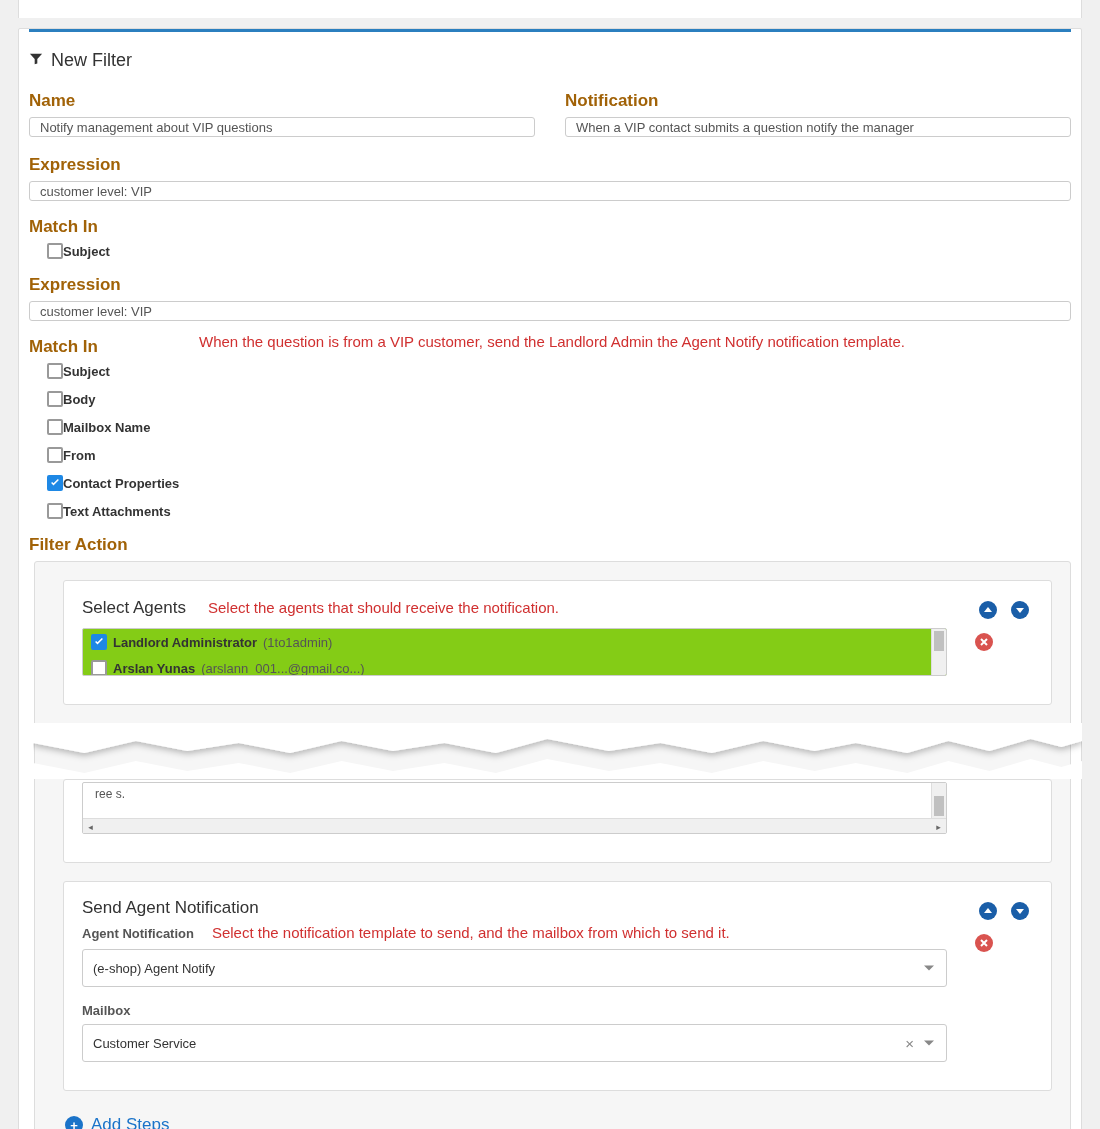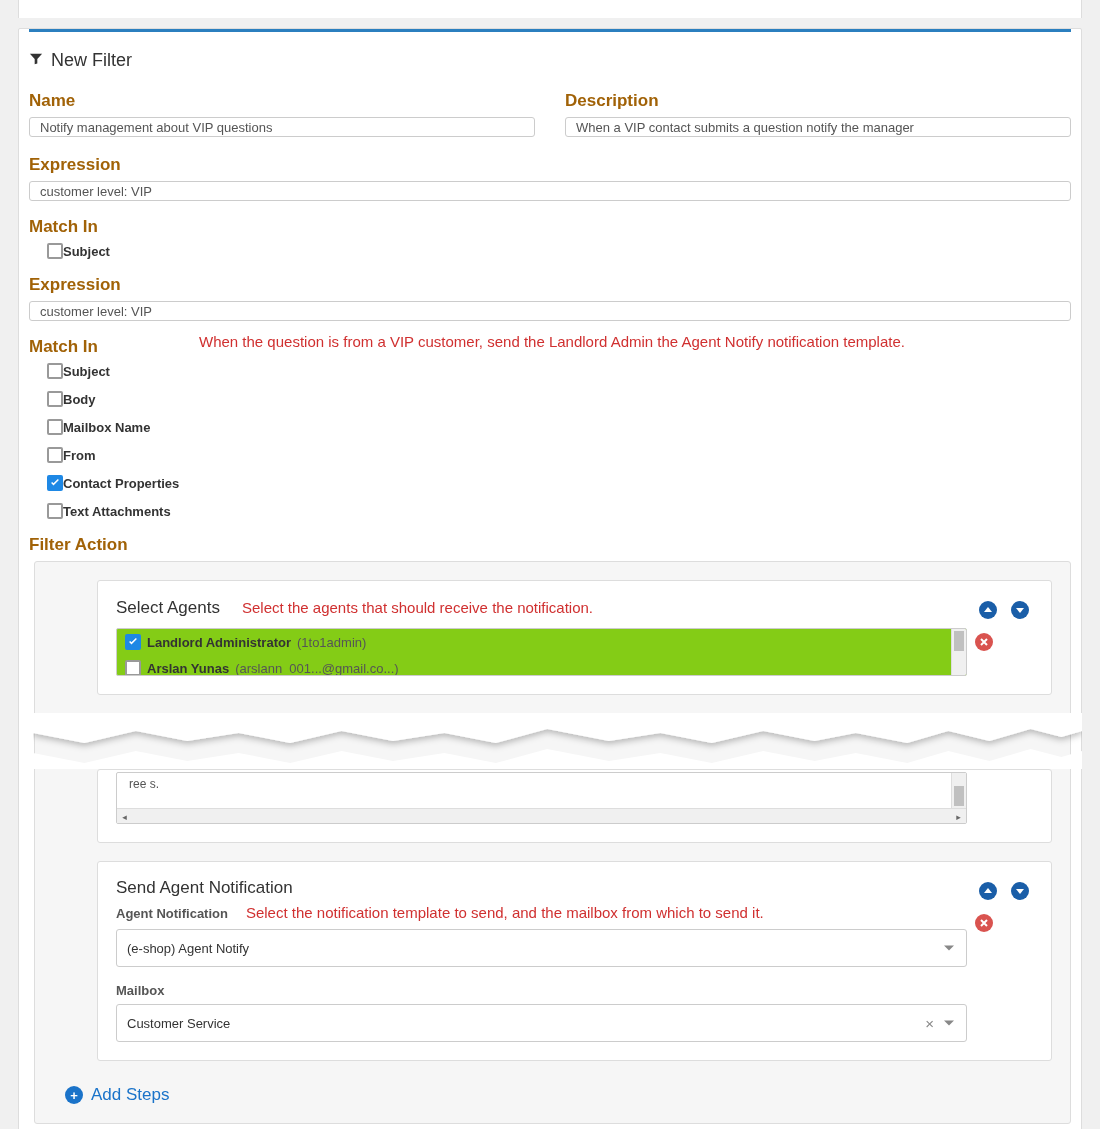--- a/index.html
+++ b/index.html
@@ -105,26 +105,25 @@
     border: 1px solid #ddd;
     background: #f6f6f6;
     border-radius: 3px;
     padding: 18px 18px 18px 28px;
     margin-left: 5px;
   }
   .action-panel {
     background: #fff;
     border: 1px solid #ddd;
     border-radius: 3px;
-    padding: 16px 18px 18px 18px;
+    padding: 16px 18px 28px 18px;
     margin-bottom: 18px;
     position: relative;
     display: flex;
-    gap: 8px;
-    margin-left: 34px;
+    gap: 28px;
   }
   .action-panel-main { flex: 1; min-width: 0; }
   .action-panel-ctrl {
     display: flex;
     flex-direction: column;
     align-items: center;
     gap: 14px;
     width: 58px;
     padding-top: 4px;
   }
@@ -265,21 +264,21 @@
     </span>
     <span class="header-title">New Filter</span>
   </div>
 
   <div class="row2">
     <div class="col">
       <label class="field-label">Name</label>
       <input type="text" class="tx" value="Notify management about VIP questions" style="">
     </div>
     <div class="col">
-      <label class="field-label">Description</label>
+      <label class="field-label">Notification</label>
       <input type="text" class="tx" value="When a VIP contact submits a question notify the manager" style="">
     </div>
   </div>
 
   <div class="section">
     <label class="field-label">Expression</label>
     <input type="text" class="tx half" value="customer level: VIP" style="">
   </div>
 
   <div class="section">

